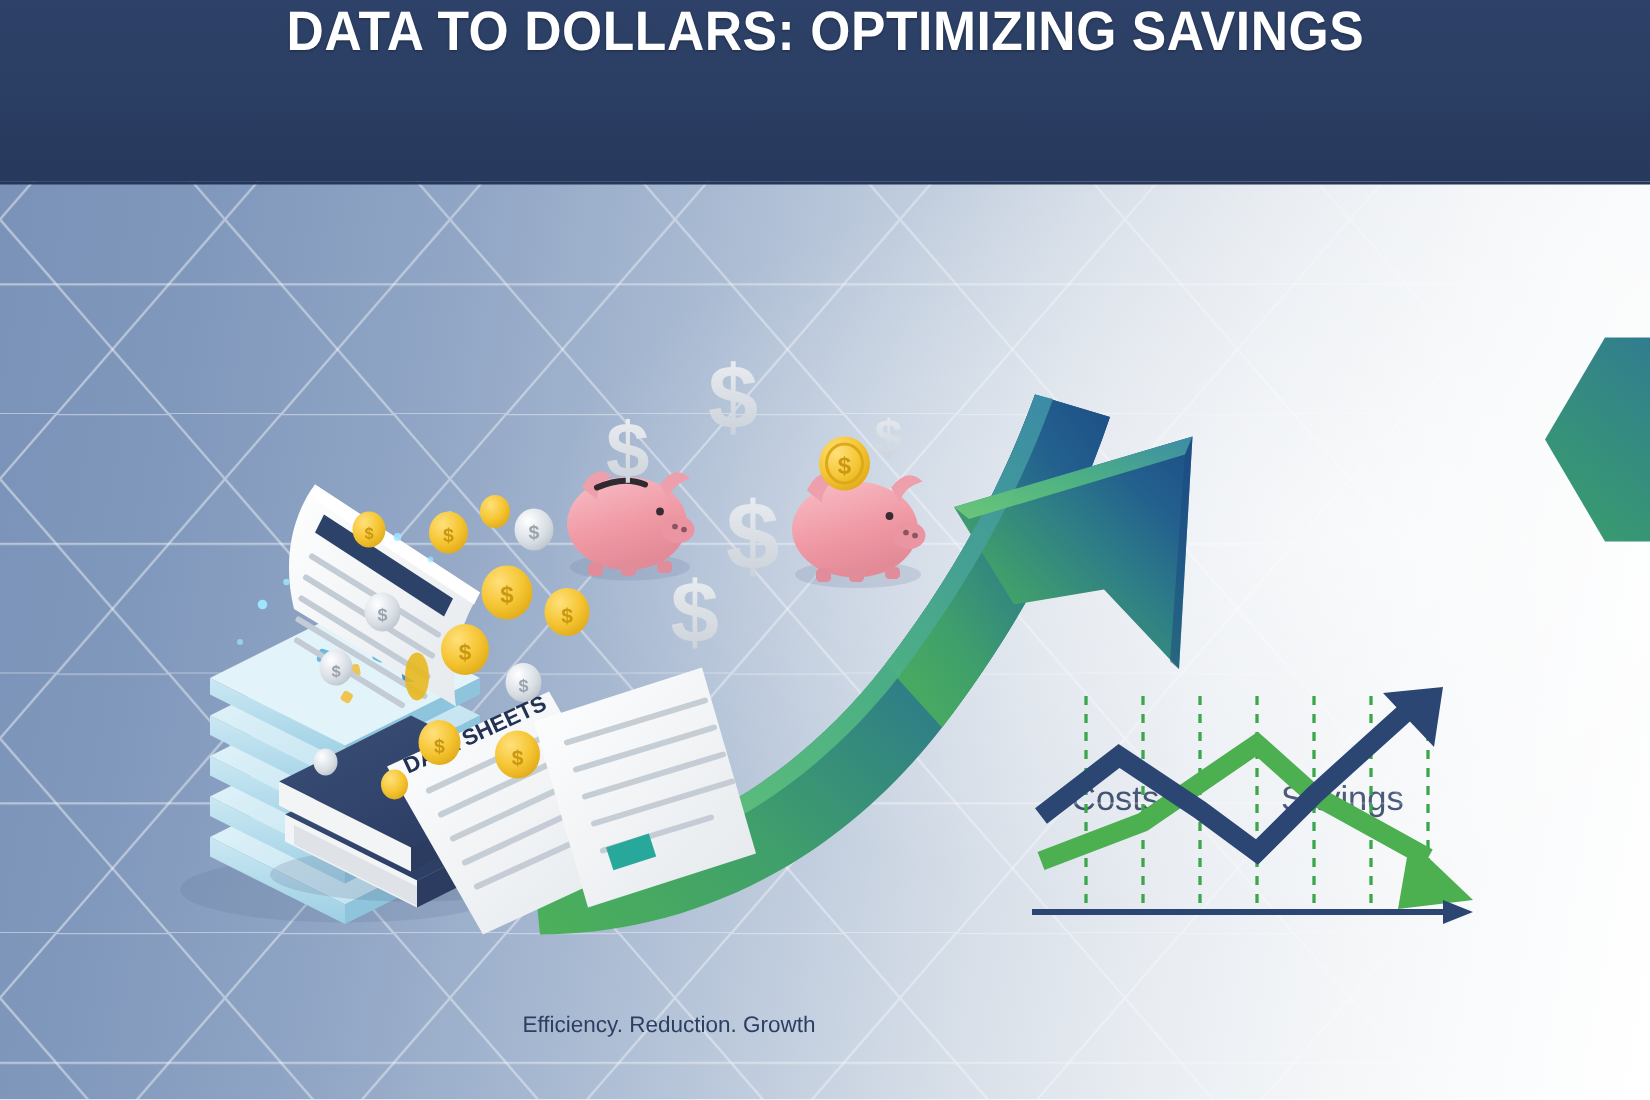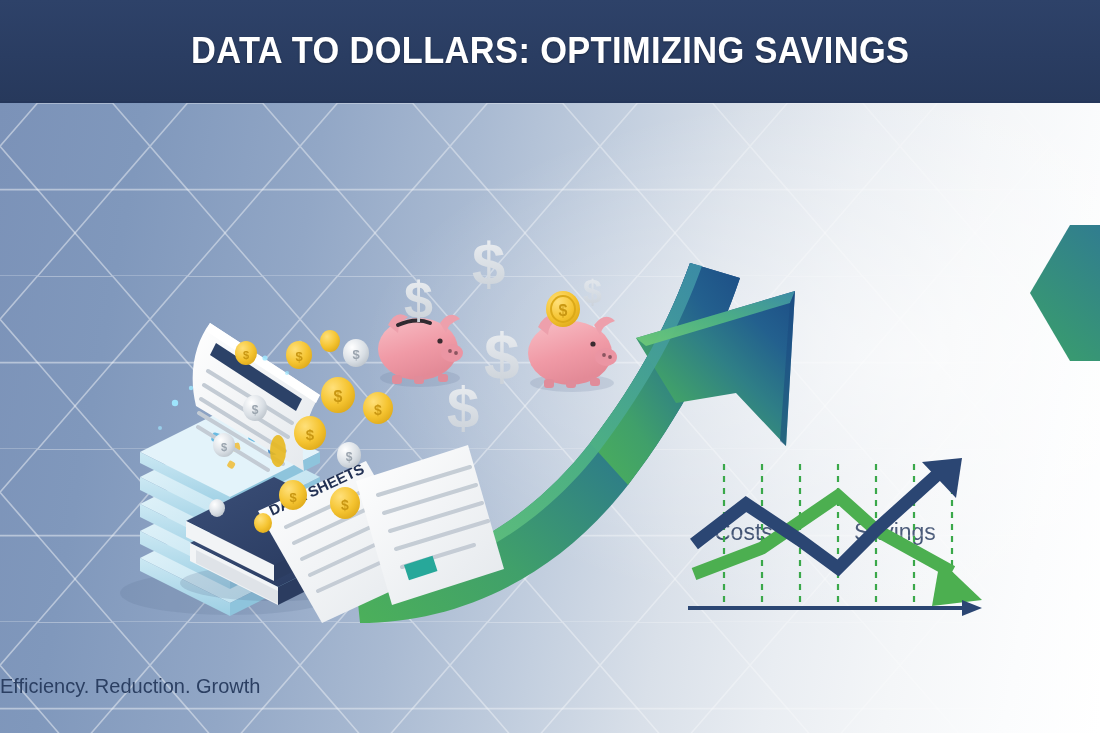--- a/index.html
+++ b/index.html
@@ -7,23 +7,23 @@
   body{font-family:"Liberation Sans",sans-serif;}
 
   #stage{
     position:relative;
     width:1100px;height:733px;
     overflow:hidden;
   }
 
   
   .header{
-    position:absolute;left:0;top:0;width:1100px;height:103px;
+    position:absolute;left:0;top:0;width:1100px;height:123px;
     background:linear-gradient(180deg,#2e4269 0%,#2a3d62 55%,#27395c 100%);
-    display:flex;align-items:center;justify-content:center;
+    display:flex;align-items:flex-start;justify-content:center;
     box-sizing:border-box;
     border-bottom:2px solid #24365a;
     z-index:40;
   }
   .header-title{
     color:#ffffff;
     font-family:"Liberation Sans",sans-serif;
     font-size:37px;
     font-weight:bold;
     letter-spacing:.4px;
@@ -59,22 +59,23 @@
     position:absolute;
     font-family:"Liberation Sans",sans-serif;
     font-size:23px;color:#22365c;white-space:nowrap;
   }
   #label-costs{left:714px;top:519px;}
   #label-savings{left:854px;top:519px;}
 
   
   .footer-tagline{
     position:absolute;left:0;top:675px;width:892px;
+    text-align:center;
     font-family:"Liberation Sans",sans-serif;
-    font-size:20px;color:#2b3f62;
+    font-size:15px;color:#2b3f62;
     z-index:30;white-space:nowrap;
   }
 </style>
 </head>
 <body>
 
 <div id="stage">
 
   <div class="bg"></div>
 

